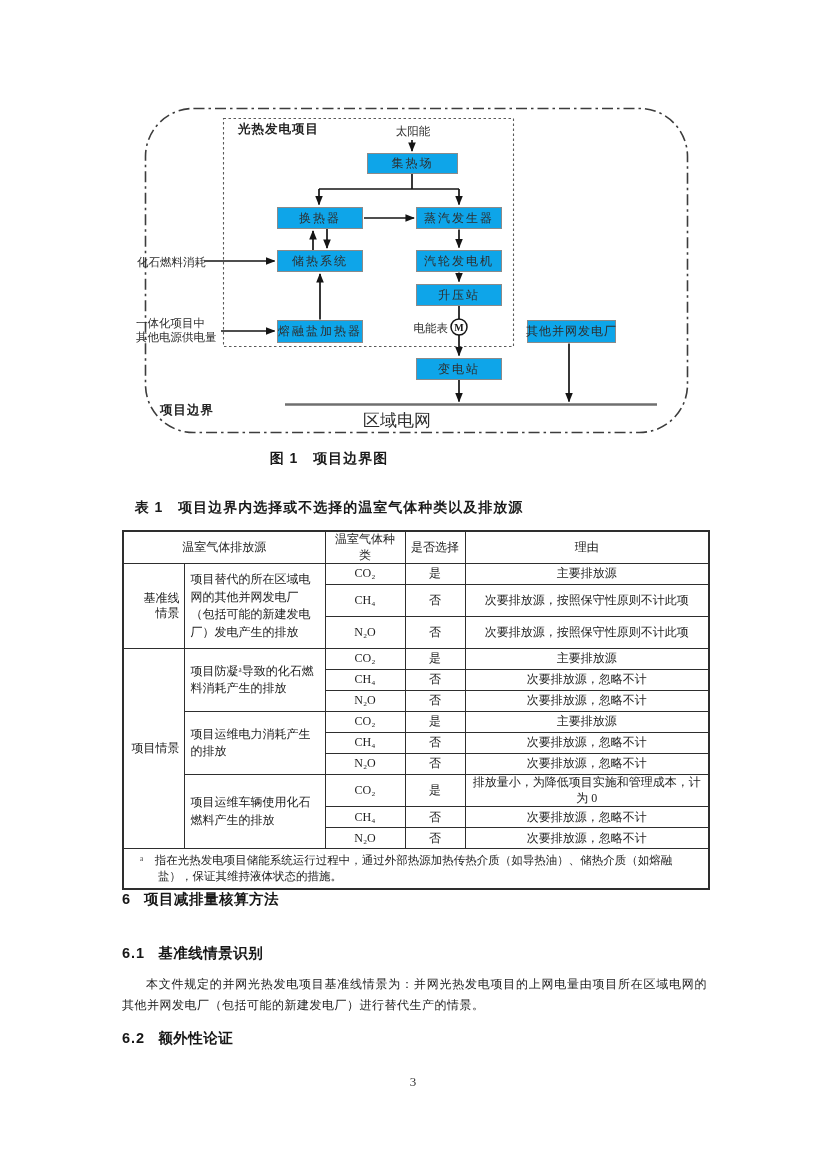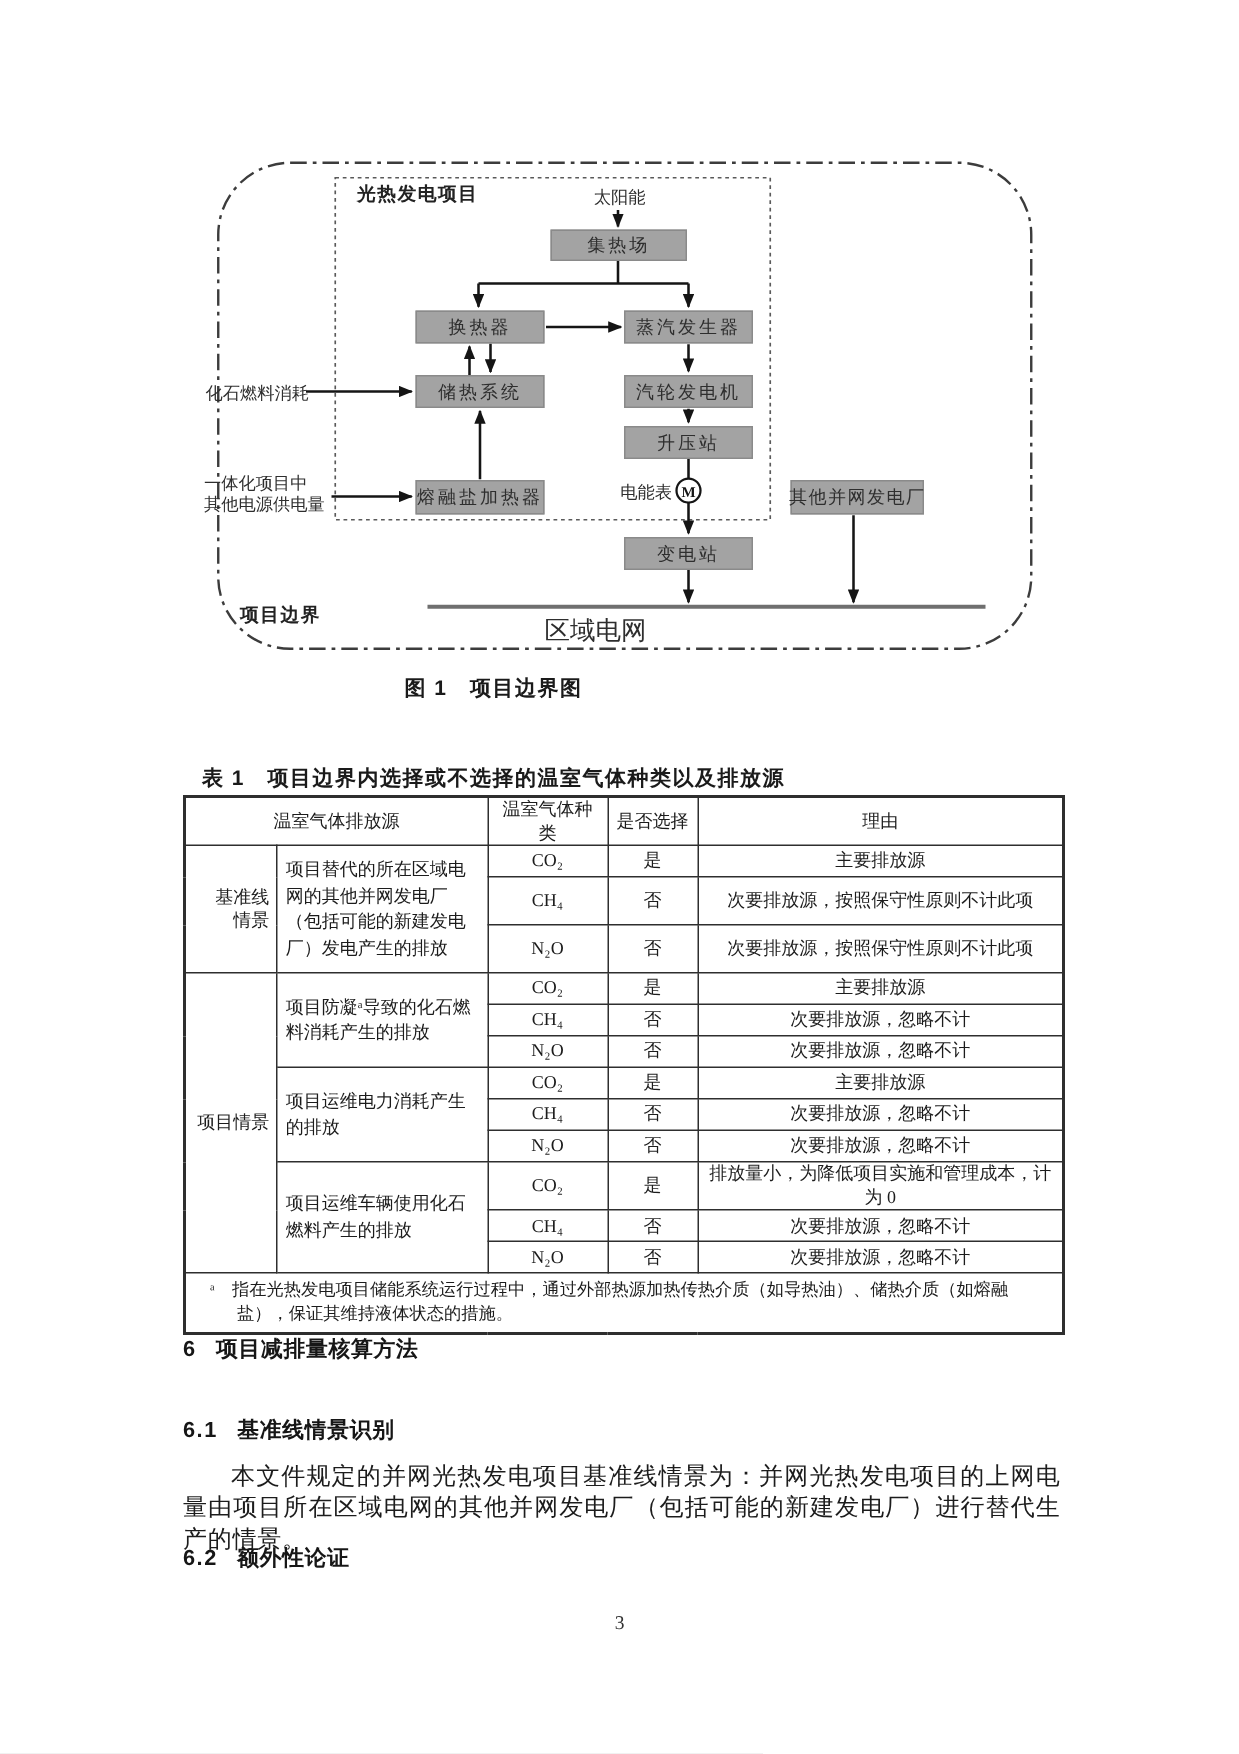--- a/index.html
+++ b/index.html
@@ -6,21 +6,21 @@
   html,body { background:#e8e8e8; }
   .page {
     position:relative; width:826px; height:1169px; margin:0 auto;
     background:#ffffff; overflow:hidden;
     font-family:"Liberation Serif","DejaVu Serif",serif; color:#1c1c1c;
   }
   
   .fig-layer { position:absolute; left:0; top:0; width:826px; height:480px; }
   .fig-layer svg { position:absolute; left:0; top:0; }
   .dbox {
-    position:absolute; background:#a3a3a3; border:1px solid #8a8a8a;
+    position:absolute; background:#0ea5e9; border:1px solid #8a8a8a;
     display:flex; align-items:center; justify-content:center;
     font-size:12px; letter-spacing:2px; color:#2e2e2e; white-space:nowrap;
   }
   .flabel { position:absolute; font-size:11.5px; color:#2e2e2e; white-space:nowrap; }
   .flabel.bold { font-weight:bold; font-size:12.5px; letter-spacing:1px; color:#222; }
   .fig-caption, .tbl-caption {
     position:absolute; left:0; width:658px; text-align:center;
     font-family:"Liberation Sans","DejaVu Sans",sans-serif;
     font-weight:bold; font-size:14px; color:#1a1a1a; letter-spacing:1px;
   }
@@ -47,21 +47,21 @@
   }
   
   .heading {
     position:absolute; left:122px;
     font-family:"Liberation Sans","DejaVu Sans",sans-serif;
     font-weight:bold; font-size:14.5px; color:#161616; letter-spacing:0.5px;
   }
   .heading .num { display:inline-block; margin-right:13px; letter-spacing:1px; }
   .body-par {
     position:absolute; left:122px; width:585px;
-    font-size:16px; line-height:21px; text-align:justify;
+    font-size:12px; line-height:21px; text-align:justify;
     text-indent:2em; color:#1c1c1c; letter-spacing:0.5px;
   }
   .page-num { position:absolute; left:0; width:826px; text-align:center;
     font-size:13px; color:#333; }
 </style>
 </head>
 <body>
 
 <div class="page">
 
@@ -123,21 +123,21 @@
     <div class="flabel" style="left:136px; top:316px; line-height:14px;">
       <span style="display:block;">一体化项目中</span>
       <span style="display:block;">其他电源供电量</span>
     </div>
     <div class="flabel bold" style="left:160px; top:402px;">项目边界</div>
     <div class="flabel" style="left:363px; top:409px; width:100px; text-align:left; font-size:17px;">区域电网</div>
   </div>
 
   <div class="fig-caption" style="top:450px;">图 1　项目边界图</div>
 
-  <div class="tbl-caption" style="top:510px;">表 1　项目边界内选择或不选择的温室气体种类以及排放源</div>
+  <div class="tbl-caption" style="top:499px;">表 1　项目边界内选择或不选择的温室气体种类以及排放源</div>
 
   <table class="ghg-table">
     <colgroup>
       <col style="width:61px">
         <col style="width:141px">
         <col style="width:80px">
         <col style="width:60px">
         <col style="width:244px">
     </colgroup>
     <tbody>

